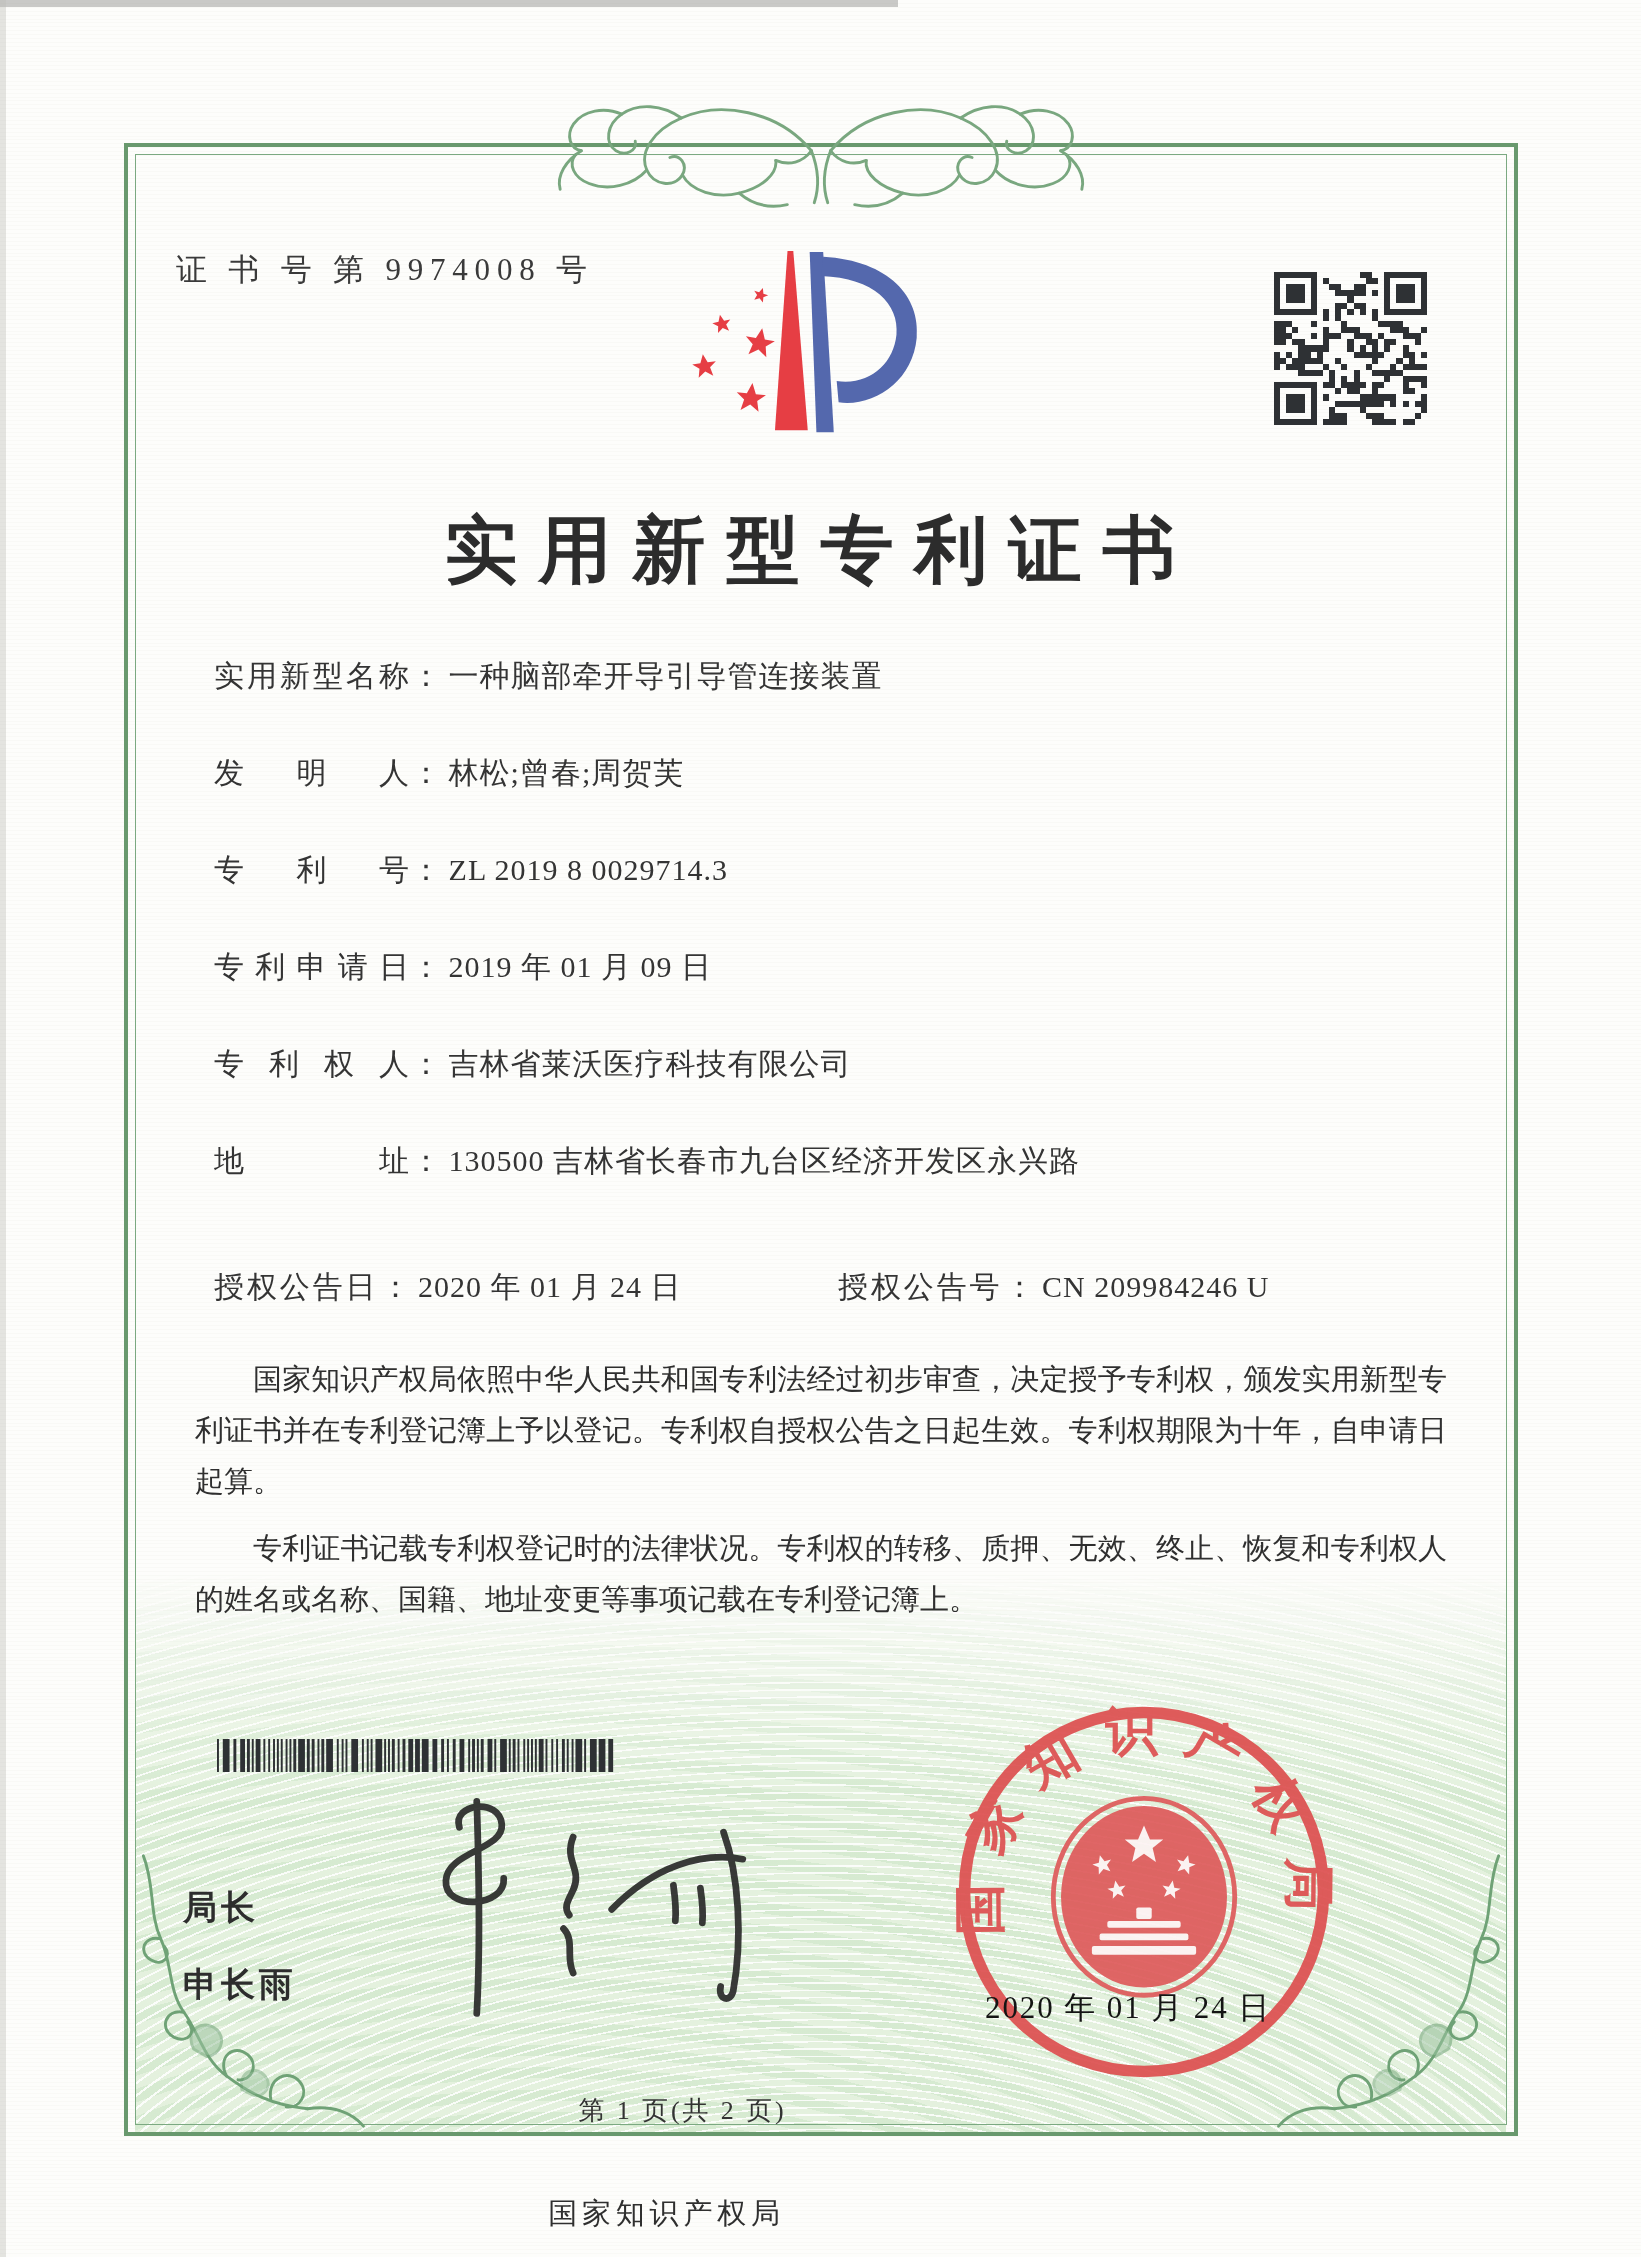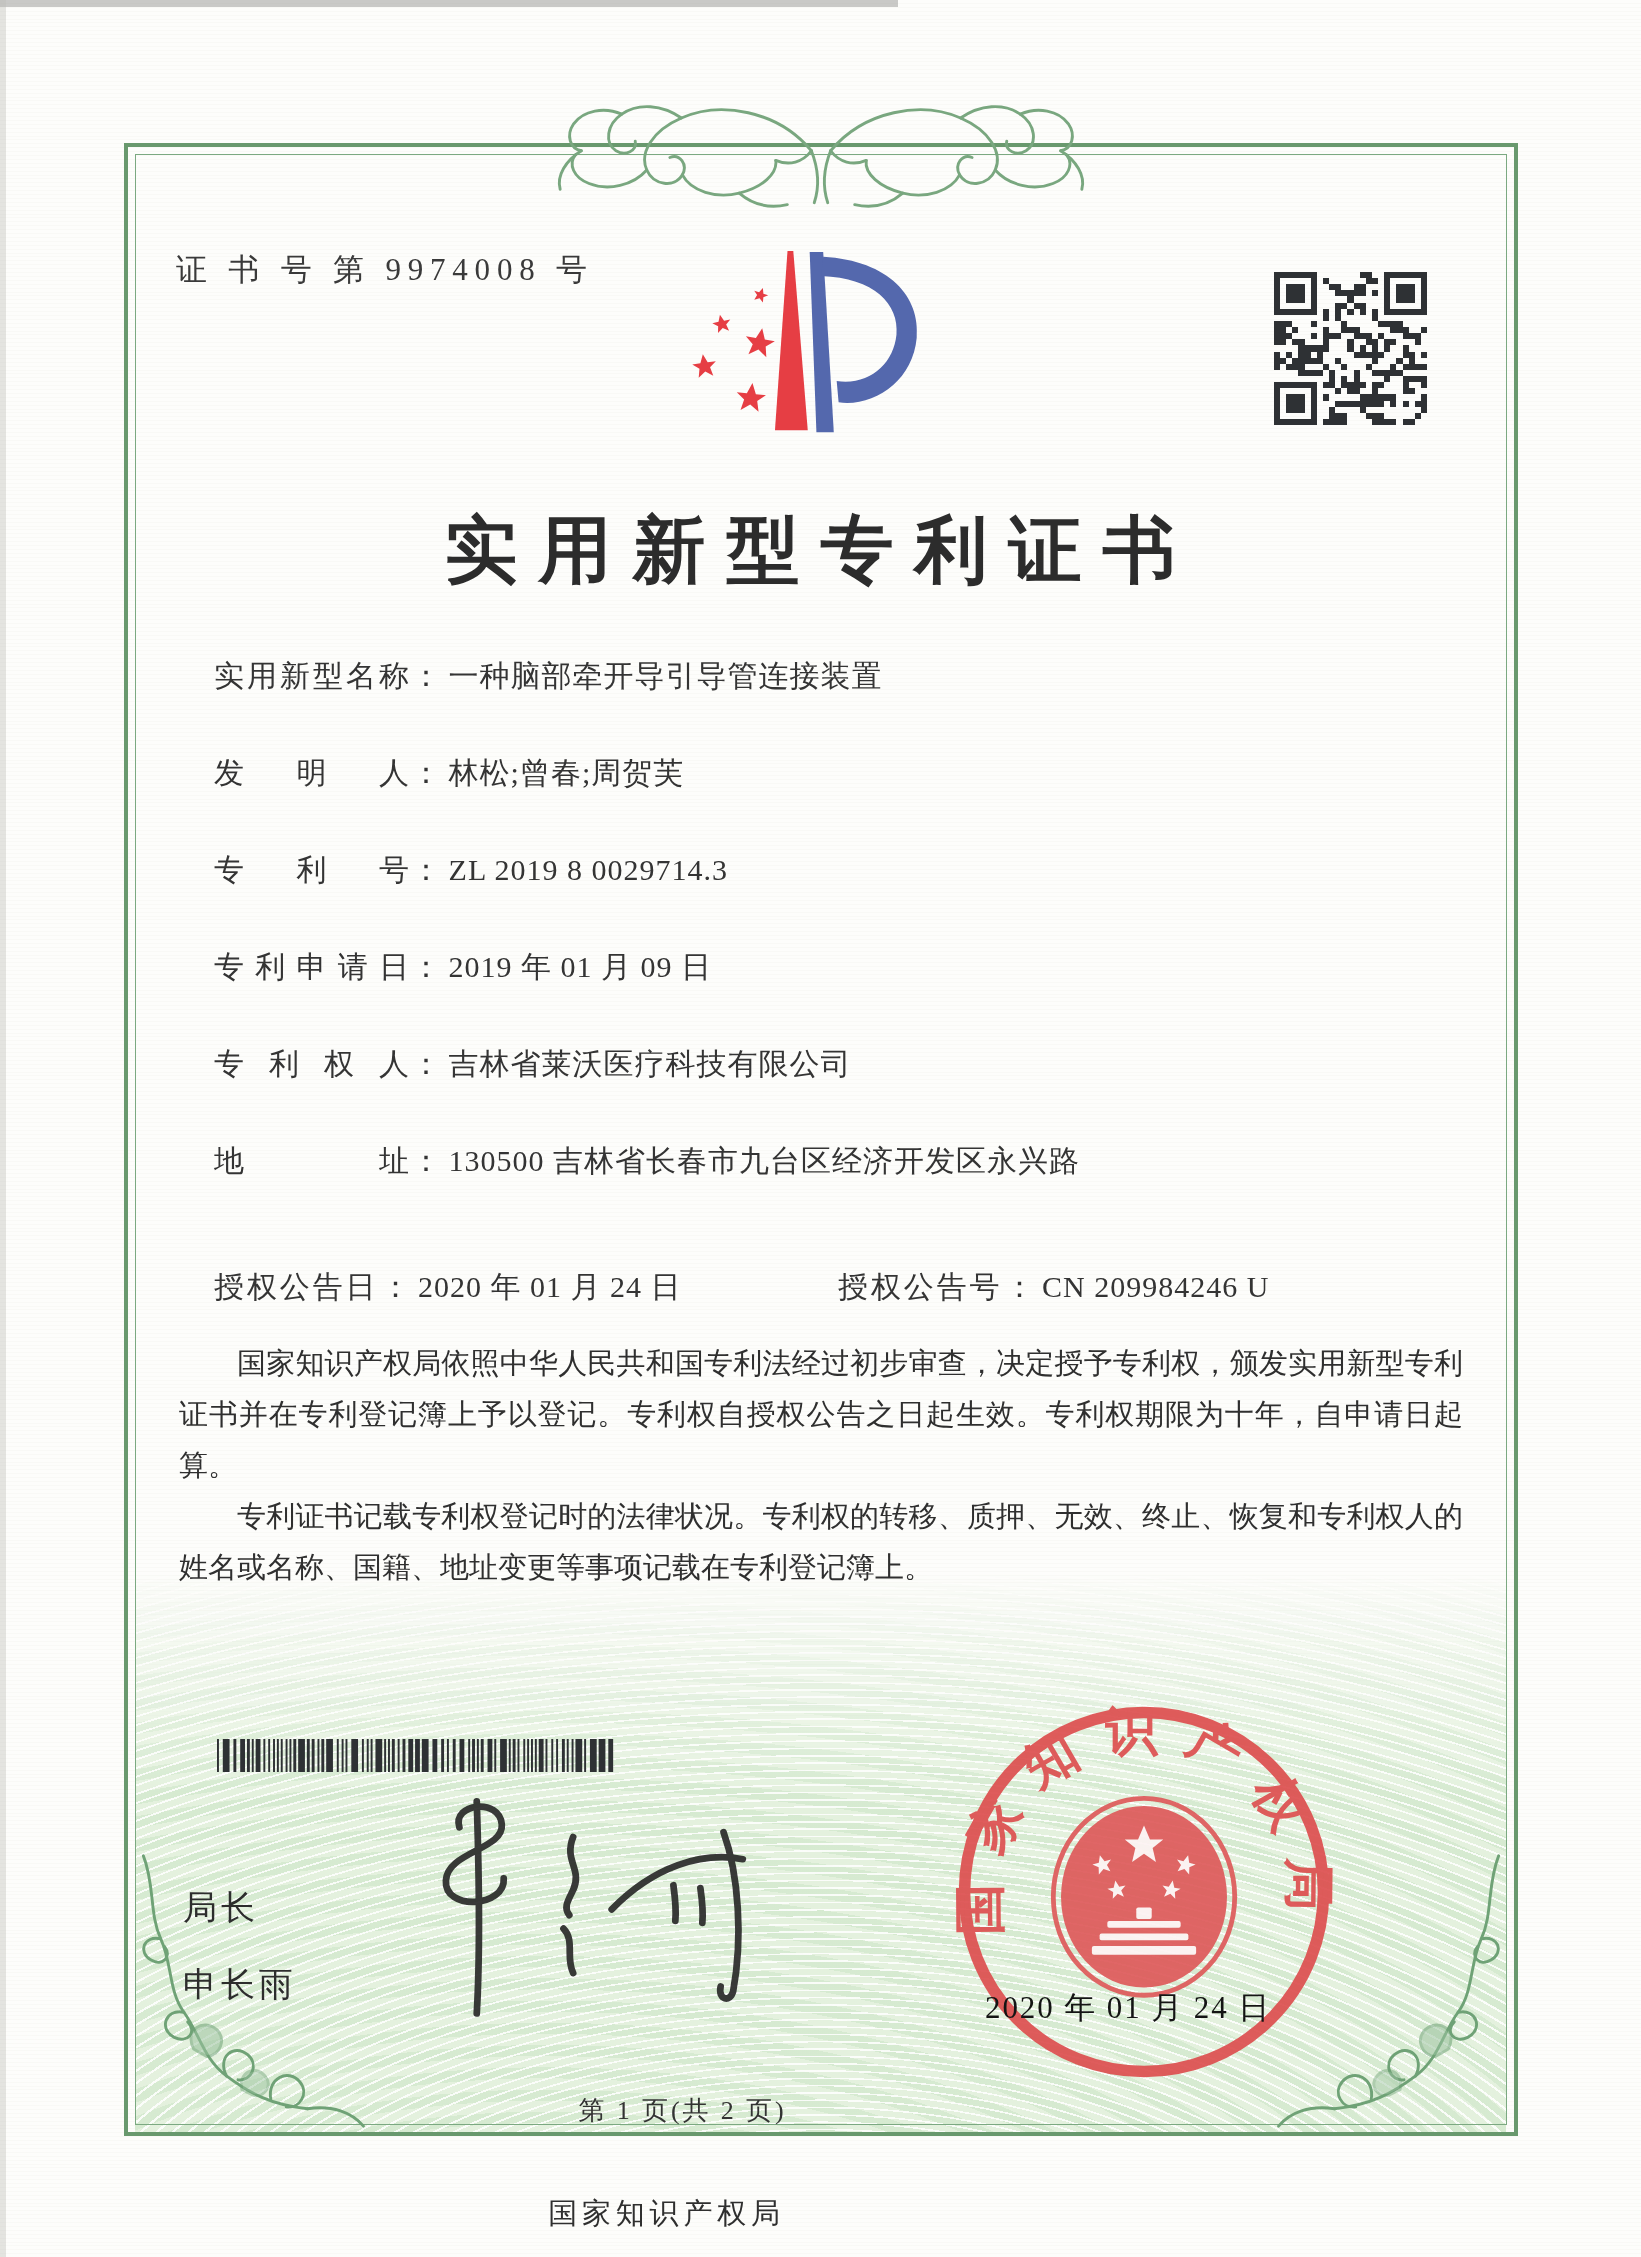--- a/index.html
+++ b/index.html
@@ -41,26 +41,26 @@
   .flabel{display:inline-block;width:195px;text-align:justify;text-align-last:justify;vertical-align:top;}
   .fcolon{display:inline-block;margin:0 7.7px 0 1.9px;}
   .fvalue{letter-spacing:1px;}
   .grant-row{position:absolute;left:214px;top:1267px;width:1255px;font-size:30px;color:#343434;
     white-space:nowrap;z-index:5;}
   .grant-no{position:absolute;left:624px;top:0;}
   .glabel{letter-spacing:2.9px;}
 
   .body-text{position:absolute;left:179px;top:1338px;width:1284px;z-index:5;
     font-size:29px;line-height:51px;color:#2f2f2f;text-align:justify;}
-  .body-text p{margin:0;text-indent:2em;}
+  .body-text p{margin:16px;text-indent:2em;}
 
   .barcode{position:absolute;left:217px;top:1739px;width:400px;height:33px;z-index:5;}
 
   .signer{position:absolute;left:183px;top:1885px;z-index:5;font-size:34px;color:#2d2d2d;letter-spacing:3.9px;}
-  .signer div{margin-bottom:31px;}
+  .signer div{margin-bottom:31px;font-weight:bold;}
   .signature{position:absolute;left:384px;top:1784px;z-index:6;}
 
   .seal{position:absolute;left:951px;top:1699px;width:386px;height:386px;z-index:6;opacity:.92;}
   .seal-date{position:absolute;left:985px;top:1987px;width:367px;z-index:7;
     font-size:31px;letter-spacing:1.9px;color:#141414;white-space:nowrap;}
 
   .page-info{position:absolute;left:441px;top:2093px;width:483px;text-align:center;
     font-size:26px;color:#333;z-index:5;letter-spacing:2.9px;}
   .back-note{position:absolute;left:425px;top:2194px;width:483px;text-align:center;
     font-size:29px;color:#2f2f2f;z-index:5;letter-spacing:4.8px;}

